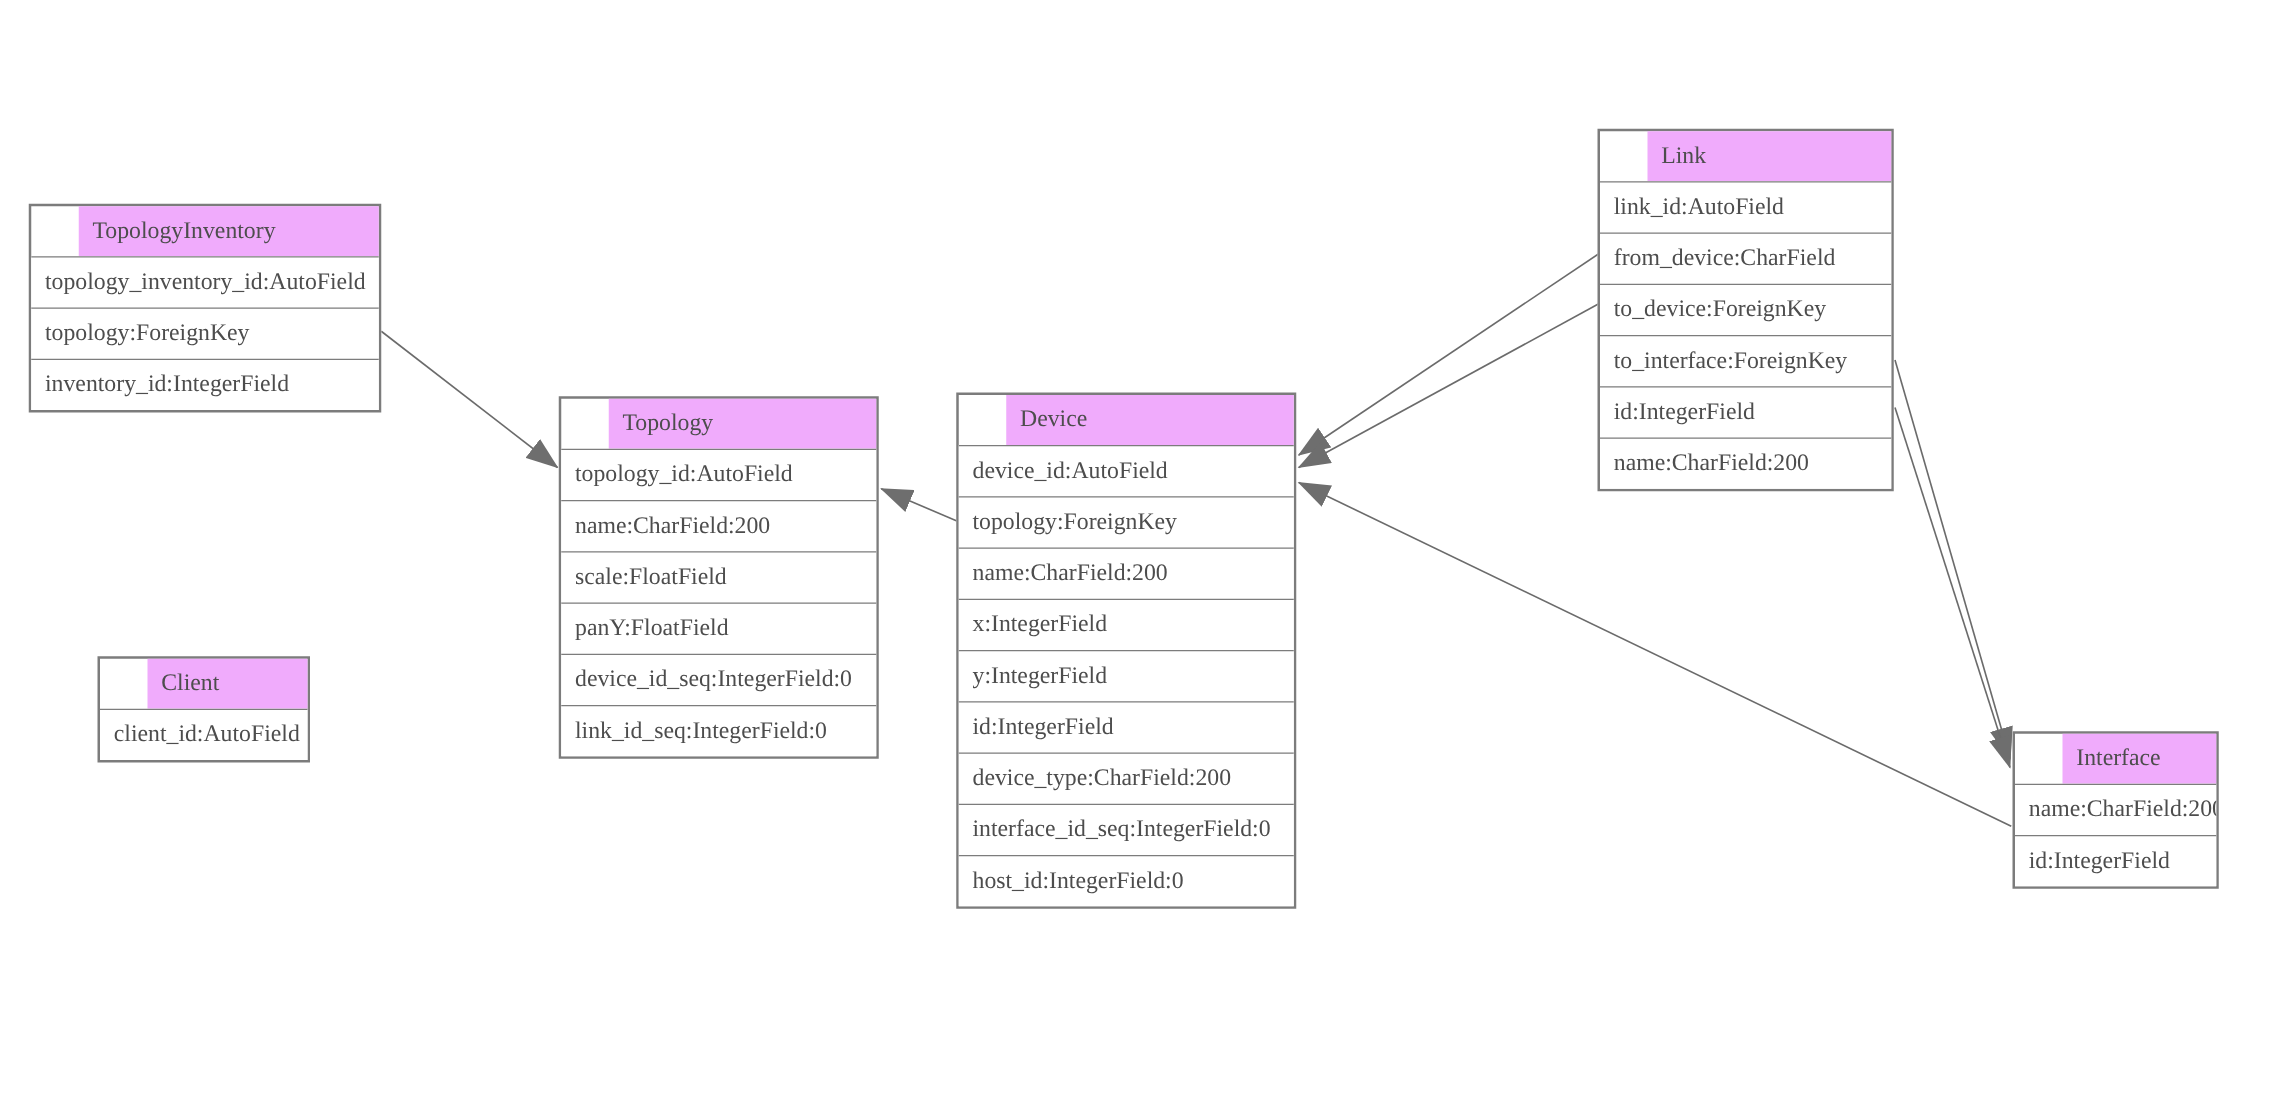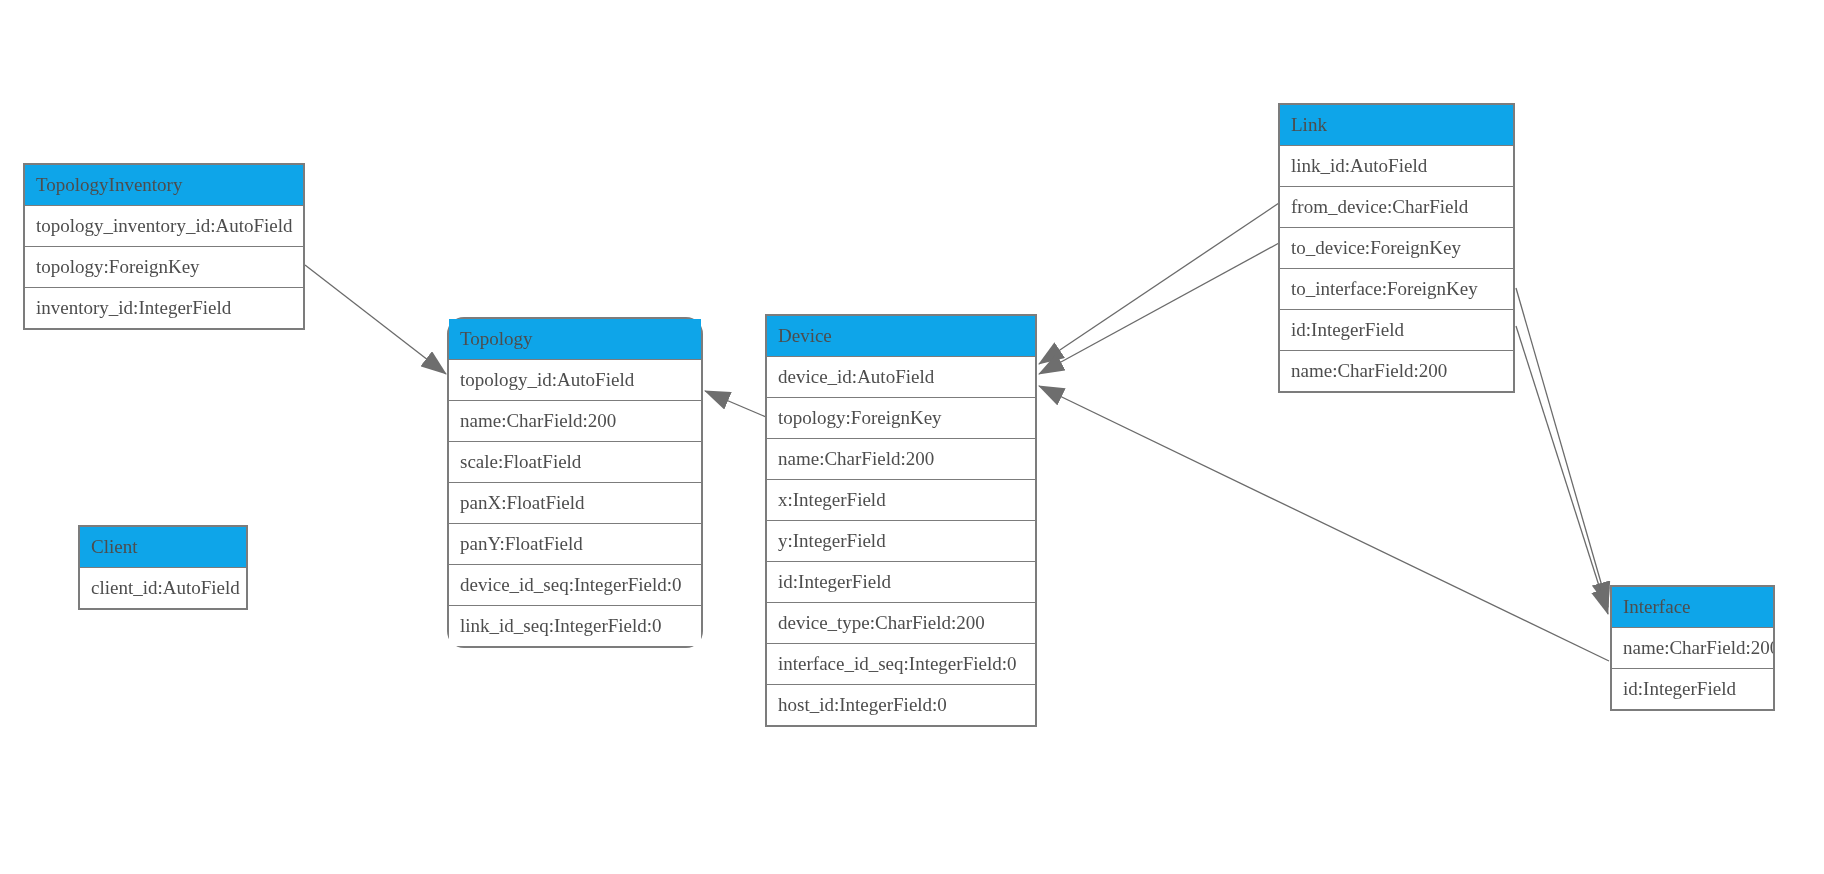--- a/index.html
+++ b/index.html
@@ -19,23 +19,23 @@
     position:absolute;
     z-index:1;
     border:2px solid #7c7c7c;
     background:#ffffff;
     box-sizing:border-box;
     color:#4d4d4d;
     font-size:19px;
   }
   .th {
     height:40px; line-height:40px;
-    background:#0ea5e9;
+    background:#f0abfc;
     padding:0 0 0 11px;
-    white-space:nowrap; overflow:hidden;
+    white-space:nowrap; overflow:hidden;margin-left:38px;
   }
   .tr {
     height:40px; line-height:40px;
     border-top:1px solid #7c7c7c;
     padding:0 16px 0 11px;
     background:#ffffff;
     white-space:nowrap; overflow:hidden;
   }
 </style>
 </head>
@@ -58,26 +58,25 @@
       <line x1="1516" y1="326" x2="1608" y2="614" stroke="#6b6b6b" stroke-width="1.3" marker-end="url(#arrow)"></line>
     </svg>
 
   <div class="table" style="left: 23px; top: 163px; width: 282px;">
     <div class="th">TopologyInventory</div>
     <div class="tr">topology_inventory_id:AutoField</div>
     <div class="tr">topology:ForeignKey</div>
     <div class="tr">inventory_id:IntegerField</div>
   </div>
 
-  <div class="table" style="left: 447px; top: 317px; width: 256px; border-radius: 17px;">
+  <div class="table" style="left: 447px; top: 317px; width: 256px;">
     <div class="th">Topology</div>
     <div class="tr">topology_id:AutoField</div>
     <div class="tr">name:CharField:200</div>
     <div class="tr">scale:FloatField</div>
-    <div class="tr">panX:FloatField</div>
     <div class="tr">panY:FloatField</div>
     <div class="tr">device_id_seq:IntegerField:0</div>
     <div class="tr">link_id_seq:IntegerField:0</div>
   </div>
 
   <div class="table" style="left: 78px; top: 525px; width: 170px;">
     <div class="th">Client</div>
     <div class="tr">client_id:AutoField</div>
   </div>
 

